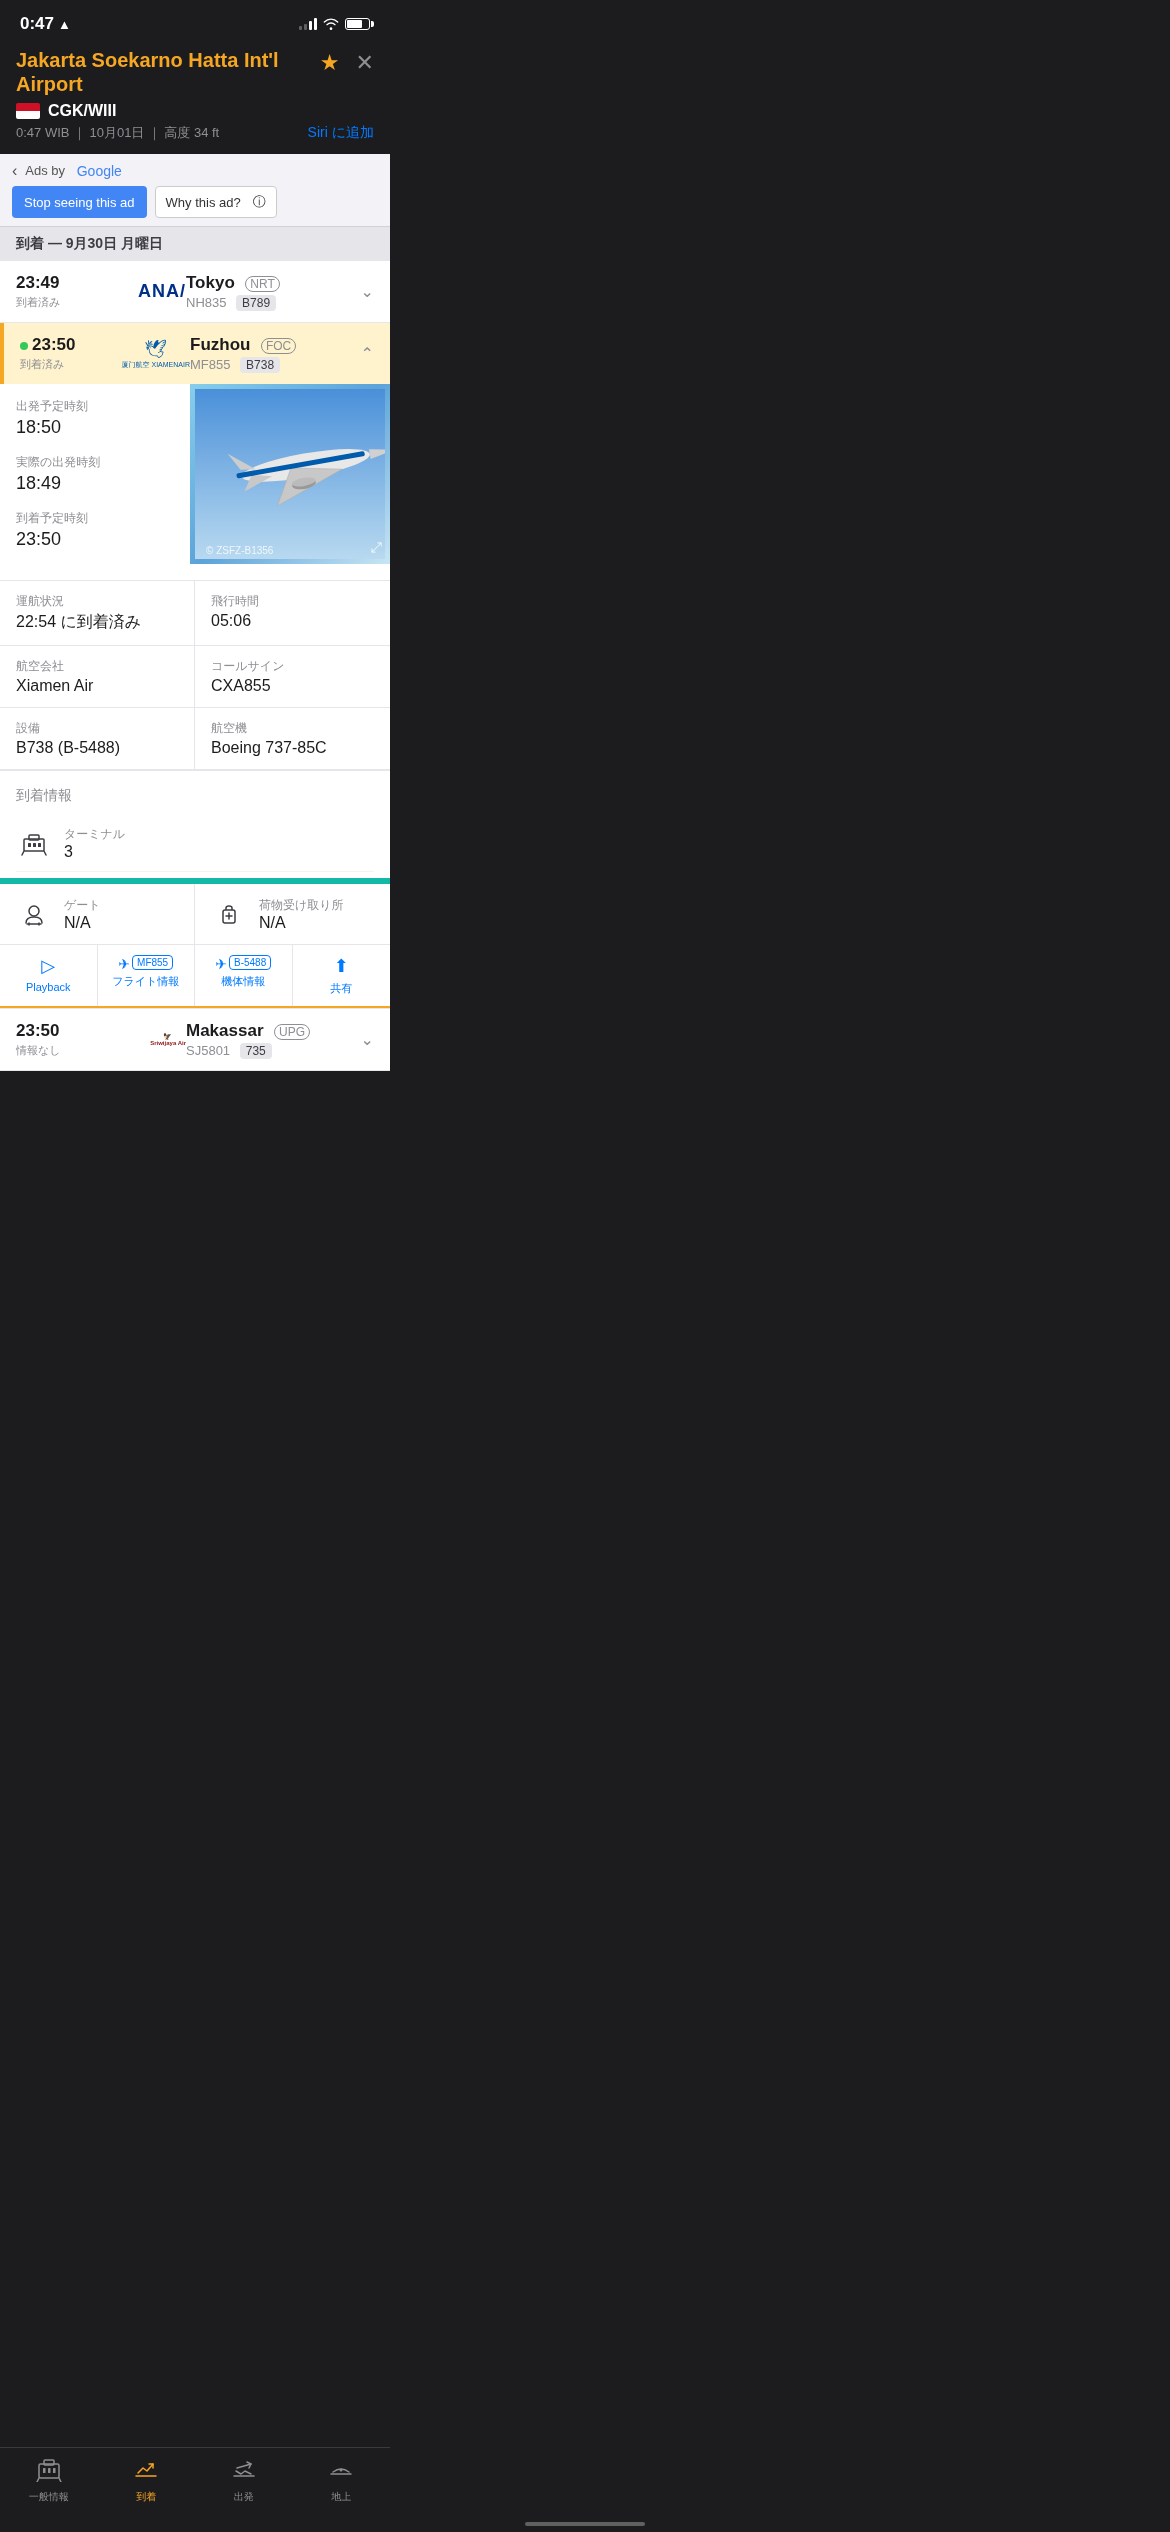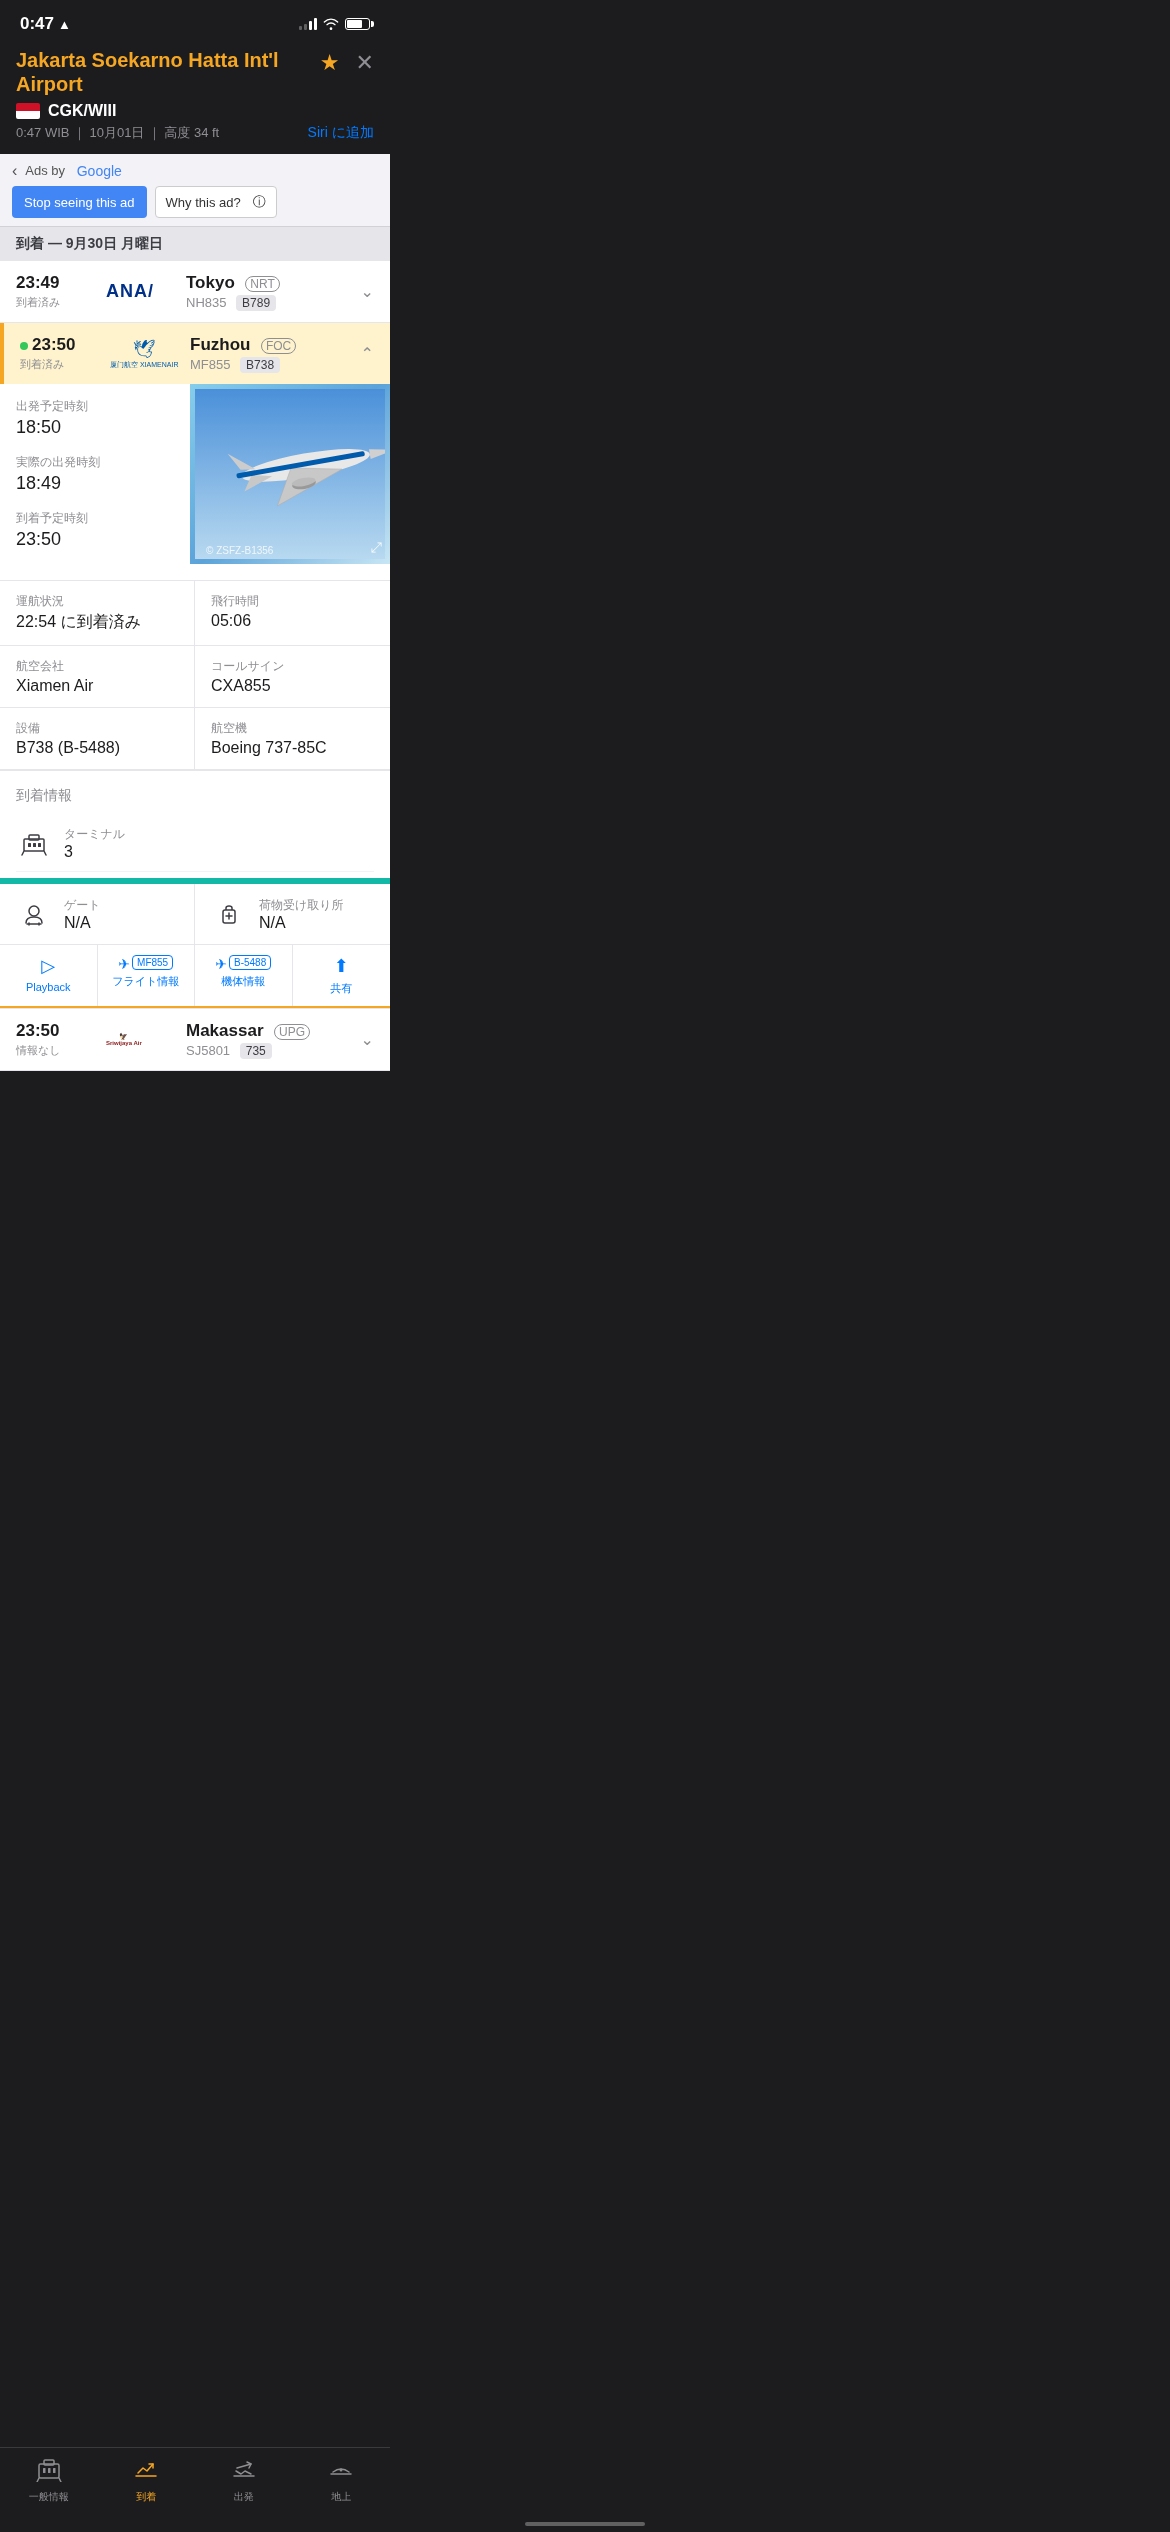--- a/index.html
+++ b/index.html
@@ -236,21 +236,21 @@
       height: 8px;
       background: #34c759;
       border-radius: 50%;
       margin-right: 4px;
     }
     .airline-logo-col {
       width: 80px;
       flex-shrink: 0;
       display: flex;
       align-items: center;
-      justify-content: flex-start;
+      justify-content: flex-end;
     }
     .ana-logo {
       font-weight: 900;
       font-size: 18px;
       color: #003087;
       letter-spacing: 1px;
     }
     .xiamen-logo-small {
       display: flex;
       flex-direction: column;

